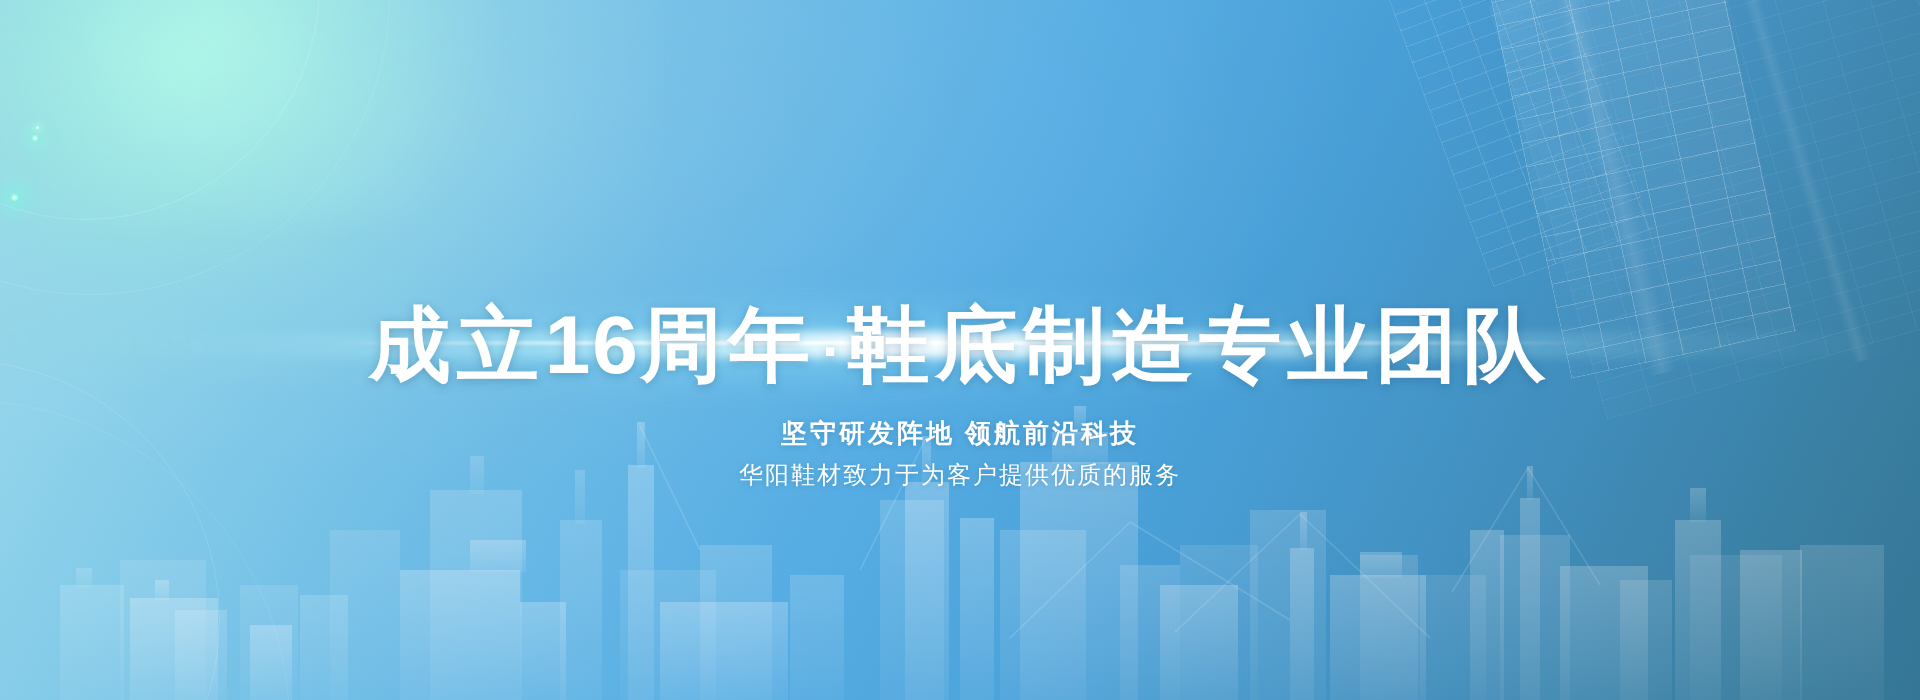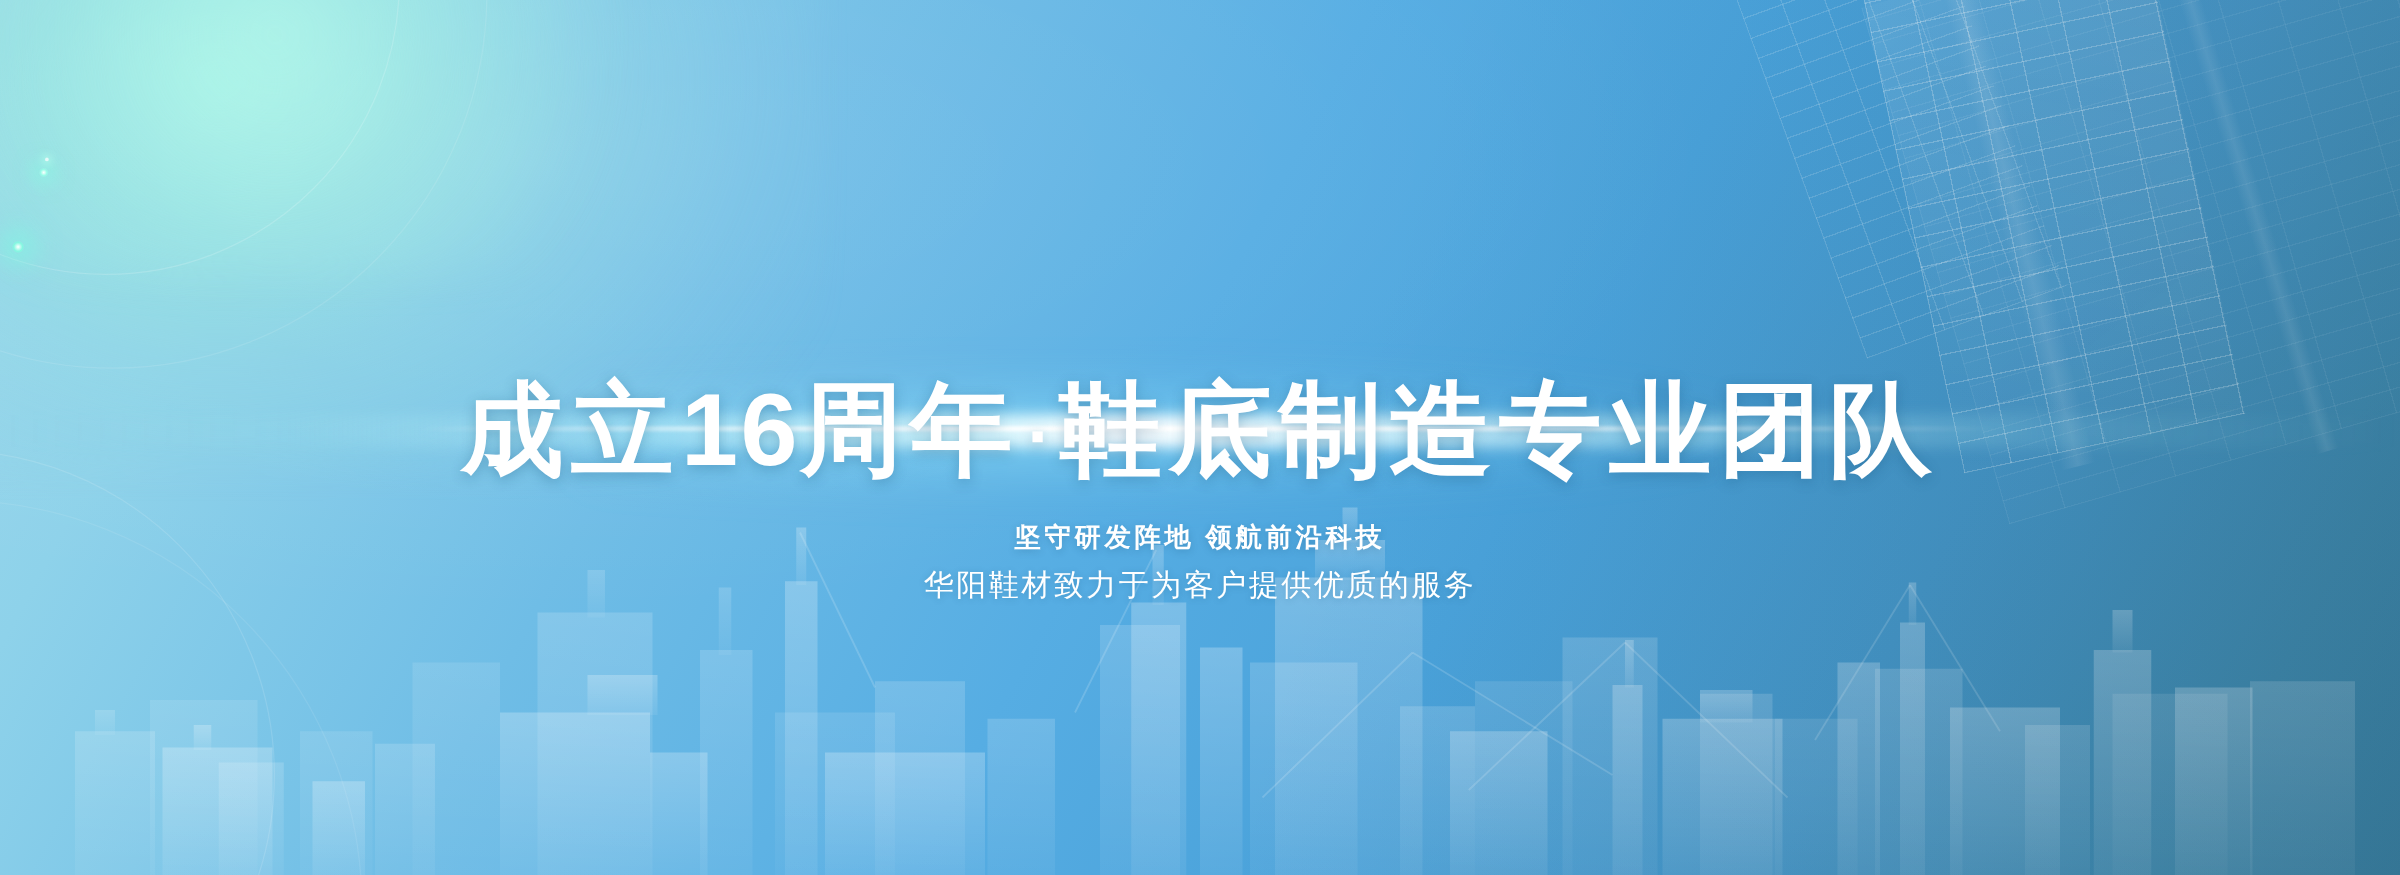--- a/index.html
+++ b/index.html
@@ -223,21 +223,21 @@
     padding:0 6px;
     letter-spacing:0;
   }
   .headline .num {
     letter-spacing:2px;
     font-family:"Liberation Sans","DejaVu Sans",sans-serif;
   }
 
   .subtitle {
     margin-top:28px;
-    font-size:21px;
+    font-size:26px;
     font-weight:600;
     color:#ffffff;
     letter-spacing:3px;
     white-space:nowrap;
     text-shadow:0 1px 6px rgba(20,80,120,0.28);
     position:relative;
     z-index:3;
   }
 
   .tagline {

